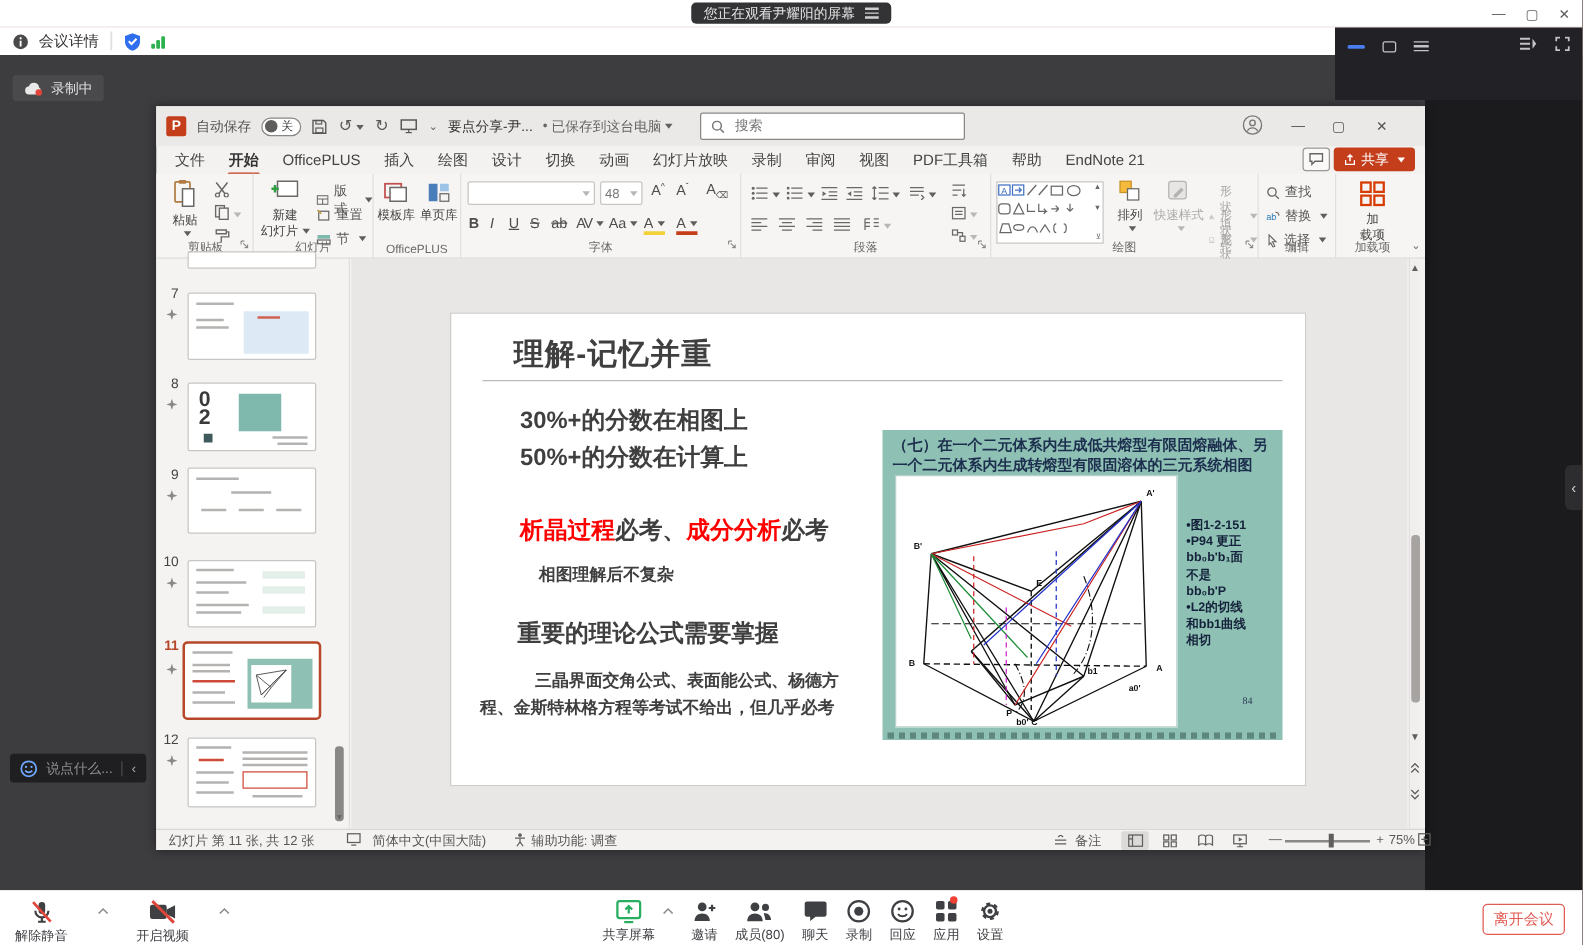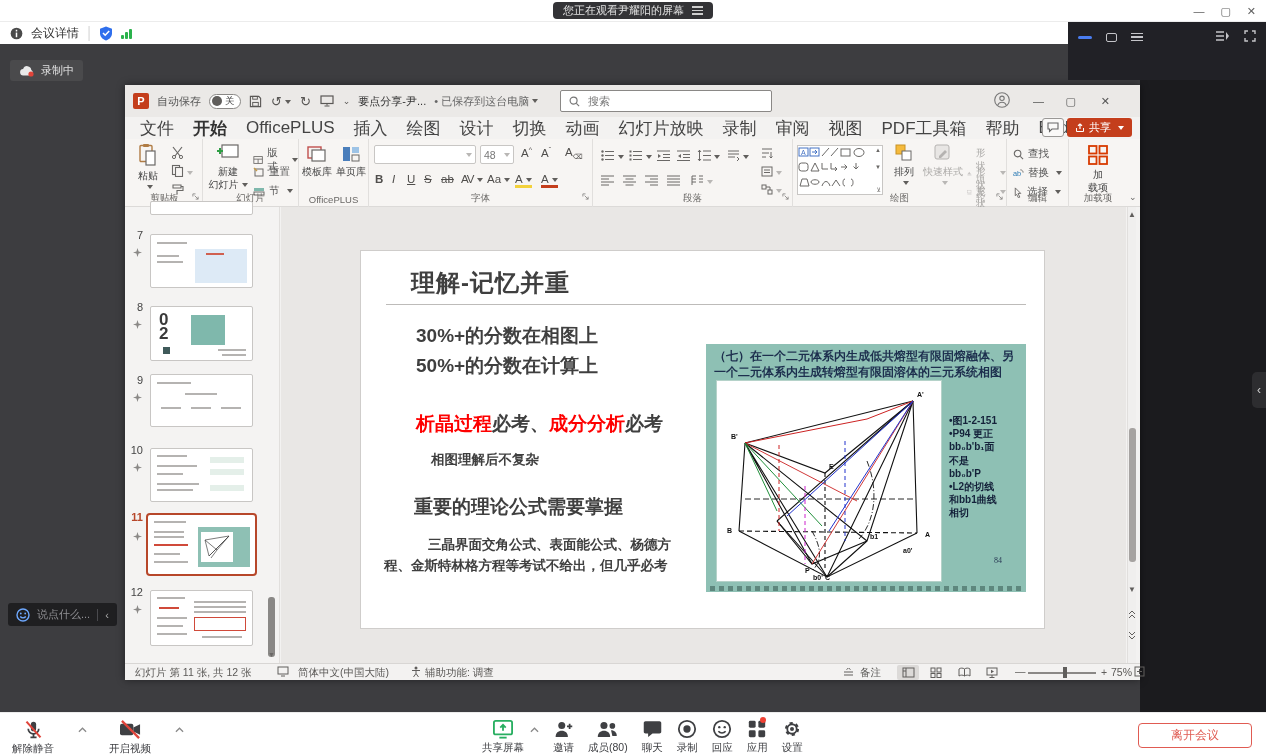--- a/index.html
+++ b/index.html
@@ -33,21 +33,21 @@
   .saypill{position:absolute;left:8px;top:559px;height:23px;background:rgba(28,28,30,.92);border-radius:3px;display:flex;align-items:center;padding:0 8px;gap:7px;color:#8f8f93;font-size:11px;}
   .handle{position:absolute;left:1252px;top:328px;width:14px;height:36px;background:#2d2d30;border-radius:5px 0 0 5px;color:#cfcfcf;font-size:12px;display:flex;align-items:center;justify-content:center;}
   
   .ppt{position:absolute;left:125px;top:41px;width:1015px;height:595px;background:#f3f2f1;box-shadow:0 0 8px rgba(0,0,0,.45);}
   .ptitle{position:absolute;left:0;top:0;width:1015px;height:32px;background:#ebe9e7;display:flex;align-items:center;padding:0 8px;gap:8px;font-size:11px;color:#555;}
   .toggle{width:32px;height:15px;border:1px solid #8a8886;border-radius:8px;background:#fff;display:flex;align-items:center;gap:3px;padding:0 2px;}
   .toggle .knob{width:10px;height:10px;border-radius:50%;background:#605e5c;}
   .qat{color:#5a5856;font-size:13px;display:flex;gap:9px;align-items:center;}
   .searchbox{position:absolute;left:435px;top:5px;width:212px;height:22px;background:#fff;border:1px solid #8a8886;border-radius:2px;display:flex;align-items:center;padding:0 8px;gap:6px;}
   .searchbox input{border:0;outline:0;width:160px;font-size:11px;color:#555;background:transparent;}
-  .pmenu{position:absolute;left:0;top:32px;width:1015px;height:22px;display:flex;align-items:center;gap:17px;padding-left:14px;font-size:17px;color:#444;}
+  .pmenu{position:absolute;left:0;top:32px;width:1015px;height:22px;display:flex;align-items:center;gap:17px;padding-left:14px;font-size:12px;color:#444;}
   .tab{position:relative;padding:2px 1px;}
   .tab.active{color:#333;font-weight:bold;}
   .tab.active::after{content:"";position:absolute;left:0;right:0;bottom:-2px;height:2.5px;background:#c43e1c;border-radius:2px;}
   .sharebtn{position:absolute;right:8px;top:33px;height:19px;background:#c43e1c;color:#fff;border-radius:3px;display:flex;align-items:center;gap:4px;padding:0 8px;font-size:11px;}
   .cmtbtn{position:absolute;right:76px;top:33px;width:22px;height:19px;border:1px solid #9a9896;border-radius:3px;background:#faf9f8;display:flex;align-items:center;justify-content:center;}
   .ribbon{position:absolute;left:0;top:54px;width:1015px;height:68px;background:#f7f5f3;border-bottom:1px solid #dcdad8;}
   .rg{position:absolute;top:0;height:68px;border-right:1px solid #e1dfdd;}
   .glabel{position:absolute;bottom:2px;left:0;right:0;text-align:center;font-size:9.5px;color:#6a6866;}
   .launch{position:absolute;bottom:3px;right:3px;}
   .bigbtn{position:absolute;display:flex;flex-direction:column;align-items:center;gap:2px;font-size:10px;color:#444;text-align:center;}
@@ -77,21 +77,21 @@
   .cutstrip{position:absolute;left:4px;top:242px;width:312px;height:5px;background:repeating-linear-gradient(90deg,#2e4e47 0 5px,rgba(0,0,0,0) 5px 9px);opacity:.5;}
   .vscroll{position:absolute;left:1002px;top:122px;width:9px;height:456px;background:#f0efee;border-left:1px solid #e1dfdd;}
   .vthumb{position:absolute;left:1px;width:7px;border-radius:3px;background:#a6a3a1;}
   .arrowglyph{color:#605e5c;font-size:8px;text-align:center;width:100%;position:absolute;}
   .statusbar{position:absolute;left:0;top:578px;width:1015px;height:17px;background:#f3f2f1;border-top:1px solid #d8d6d4;font-size:10.5px;color:#5a5856;}
   .viewbtn{position:absolute;top:1px;width:22px;height:15px;display:flex;align-items:center;justify-content:center;border-radius:2px;}
   
   .botbar{left:0;top:712px;width:1266px;height:44px;background:#ffffff;border-top:1px solid #ececec;}
   .bitem{display:flex;flex-direction:column;align-items:center;justify-content:center;gap:2px;font-size:10.5px;color:#3d3e42;}
   .caret{margin-left:2px;margin-bottom:12px;}
-  .leave{position:absolute;right:14px;top:10px;height:25px;padding:0 32px;border:1px solid #e05b52;color:#e05b52;background:#fff;border-radius:4px;font-size:12px;display:flex;align-items:center;}
+  .leave{position:absolute;right:14px;top:10px;height:25px;padding:0 8px;border:1px solid #e05b52;color:#e05b52;background:#fff;border-radius:4px;font-size:12px;display:flex;align-items:center;}
   .reddot{position:absolute;width:6px;height:6px;background:#f04134;border-radius:50%;}
 </style>
 </head>
 <body>
 
 <div class="root">
 
   <div class="abs osbar">
     <div class="abs watch-pill">
       <span>您正在观看尹耀阳的屏幕</span>

